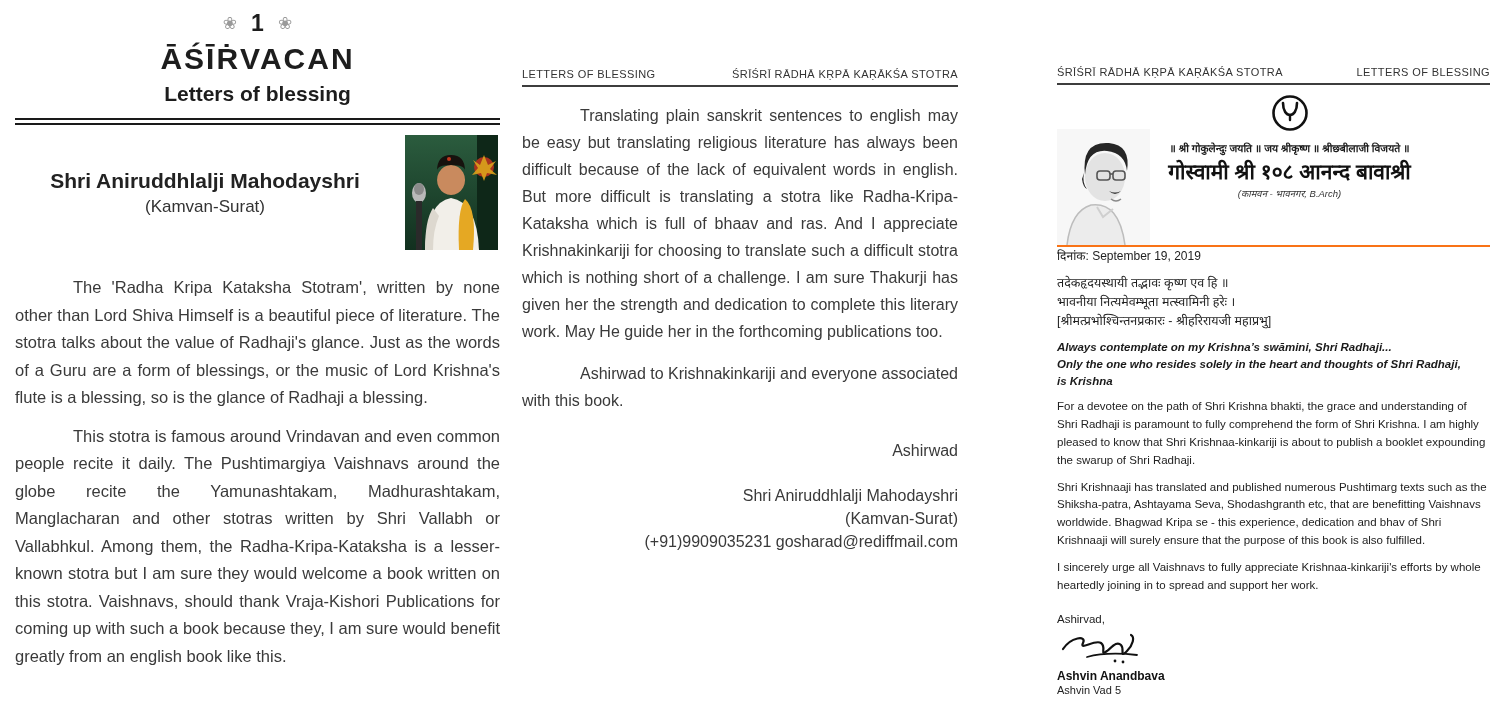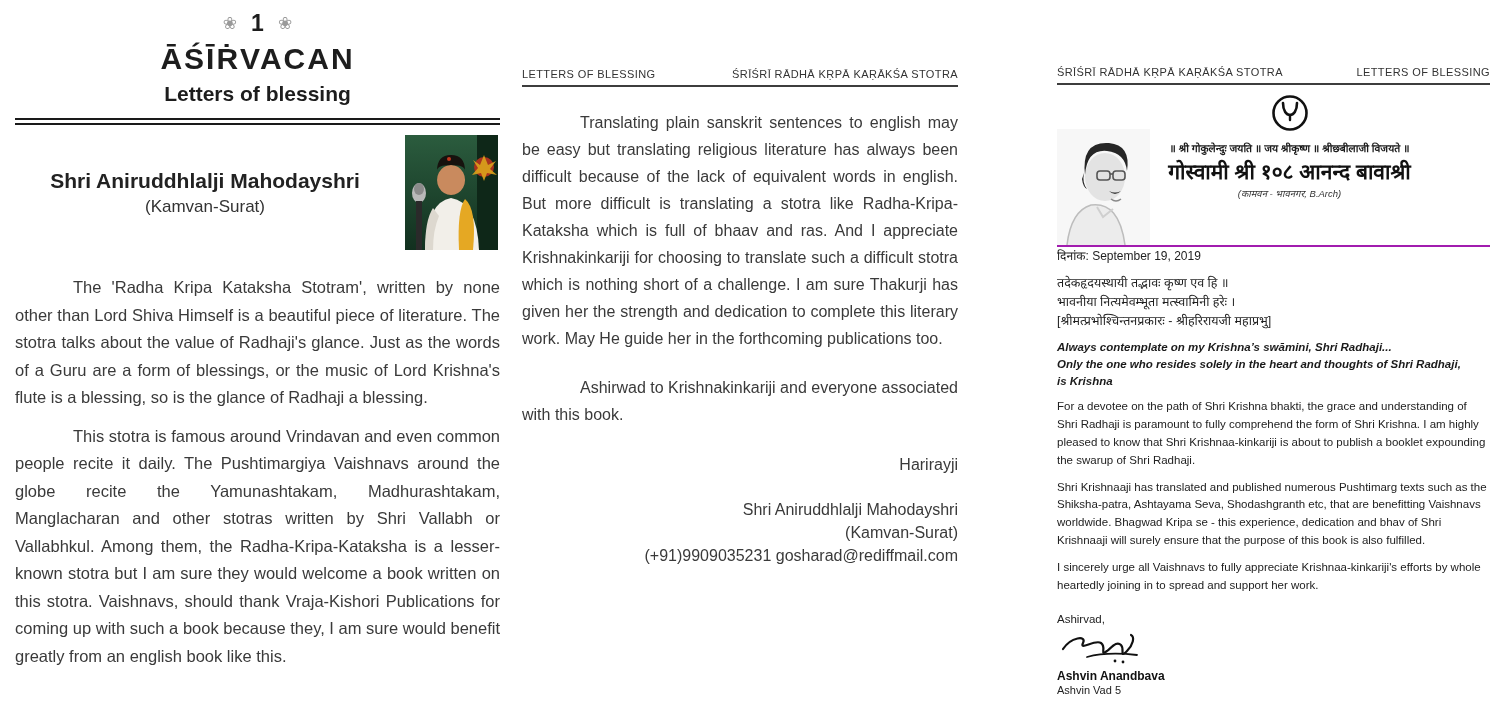--- a/index.html
+++ b/index.html
@@ -20,27 +20,27 @@
   .author-names { position:absolute; left:0; right:105px; top:34px; text-align:center; }
   .author-name { font-size:21px; font-weight:bold; color:#222; }
   .author-place { font-size:17px; margin-top:4px; color:#333; }
   .photo-frame { position:absolute; right:2px; top:0; width:93px; height:115px; overflow:hidden; }
   .body-text { font-size:16.5px; line-height:27.5px; text-align:justify; text-indent:58px; color:#3a3a3a; margin-top:11px; }
 
   
   #page-middle { left:522px; top:68px; width:436px; }
   .running-head { display:flex; justify-content:space-between; align-items:flex-end;
     font-size:11px; letter-spacing:0.4px; color:#333; padding-bottom:5px; border-bottom:2px solid #3d3d3d; }
-  #page-middle .body-text { font-size:16px; line-height:27px; margin-top:22px; }
+  #page-middle .body-text { font-size:16px; line-height:27px; margin-top:15px; }
   .closing-right { text-align:right; font-size:16px; color:#3a3a3a; margin-top:28px; }
   .sign-block { text-align:right; font-size:16px; line-height:23px; color:#3a3a3a; margin-top:24px; }
 
   
   #page-right { left:1057px; top:66px; width:433px; color:#222; }
-  .letterhead { position:relative; margin-top:6px; padding-bottom:2px; border-bottom:2px solid #a21caf; min-height:156px; }
+  .letterhead { position:relative; margin-top:6px; padding-bottom:2px; border-bottom:2px solid #f97316; min-height:156px; }
   .lh-photo { position:absolute; left:0; top:38px; width:93px; height:116px; }
   .lh-center { margin:0 40px 0 72px; text-align:center; }
   .lh-logo { display:inline-block; margin-top:2px; }
   .lh-invocation { font-size:10.5px; font-weight:bold; margin-top:4px; color:#1c1c1c; }
   .lh-lineage { font-size:12.5px; margin-top:12px; color:#1c1c1c; }
   .lh-name { font-size:21px; font-weight:bold; margin-top:2px; color:#111; }
   .lh-place { font-size:9.5px; margin-top:2px; color:#333;font-style:italic; }
   .r-date { font-size:12px; color:#222; }
   .r-shloka { font-size:12.5px; line-height:1.5; margin-top:10px; color:#1e1e1e; }
   .r-transl { font-size:11.5px; font-weight:bold; font-style:italic; line-height:1.45; margin-top:9px; color:#1a1a1a; }
@@ -98,21 +98,21 @@
   <div class="body-text">This stotra is famous around Vrindavan and even common people recite it daily. The Pushtimargiya Vaishnavs around the globe recite the Yamunashtakam, Madhurashtakam, Manglacharan and other stotras written by Shri Vallabh or Vallabhkul. Among them, the Radha-Kripa-Kataksha is a lesser-known stotra but I am sure they would welcome a book written on this stotra. Vaishnavs, should thank Vraja-Kishori Publications for coming up with such a book because they, I am sure would benefit greatly from an english book like this.</div>
 </div>
 
 <div class="page" id="page-middle">
   <div class="running-head">
     <span>LETTERS OF BLESSING</span>
     <span>ŚRĪŚRĪ RĀDHĀ KṚPĀ KAṚĀKŚA STOTRA</span>
   </div>
   <div class="body-text">Translating plain sanskrit sentences to english may be easy but translating religious literature has always been difficult because of the lack of equivalent words in english. But more difficult is translating a stotra like Radha-Kripa-Kataksha which is full of bhaav and ras. And I appreciate Krishnakinkariji for choosing to translate such a difficult stotra which is nothing short of a challenge. I am sure Thakurji has given her the strength and dedication to complete this literary work. May He guide her in the forthcoming publications too.</div>
   <div class="body-text">Ashirwad to Krishnakinkariji and everyone associated with this book.</div>
-  <div class="closing-right">Harirayji</div>
+  <div class="closing-right">Ashirwad</div>
   <div class="sign-block">
     <div>Shri Aniruddhlalji Mahodayshri</div>
     <div>(Kamvan-Surat)</div>
     <div>(+91)9909035231 gosharad@rediffmail.com</div>
   </div>
 </div>
 
 <div class="page" id="page-right">
   <div class="running-head">
     <span>ŚRĪŚRĪ RĀDHĀ KṚPĀ KAṚĀKŚA STOTRA</span>

